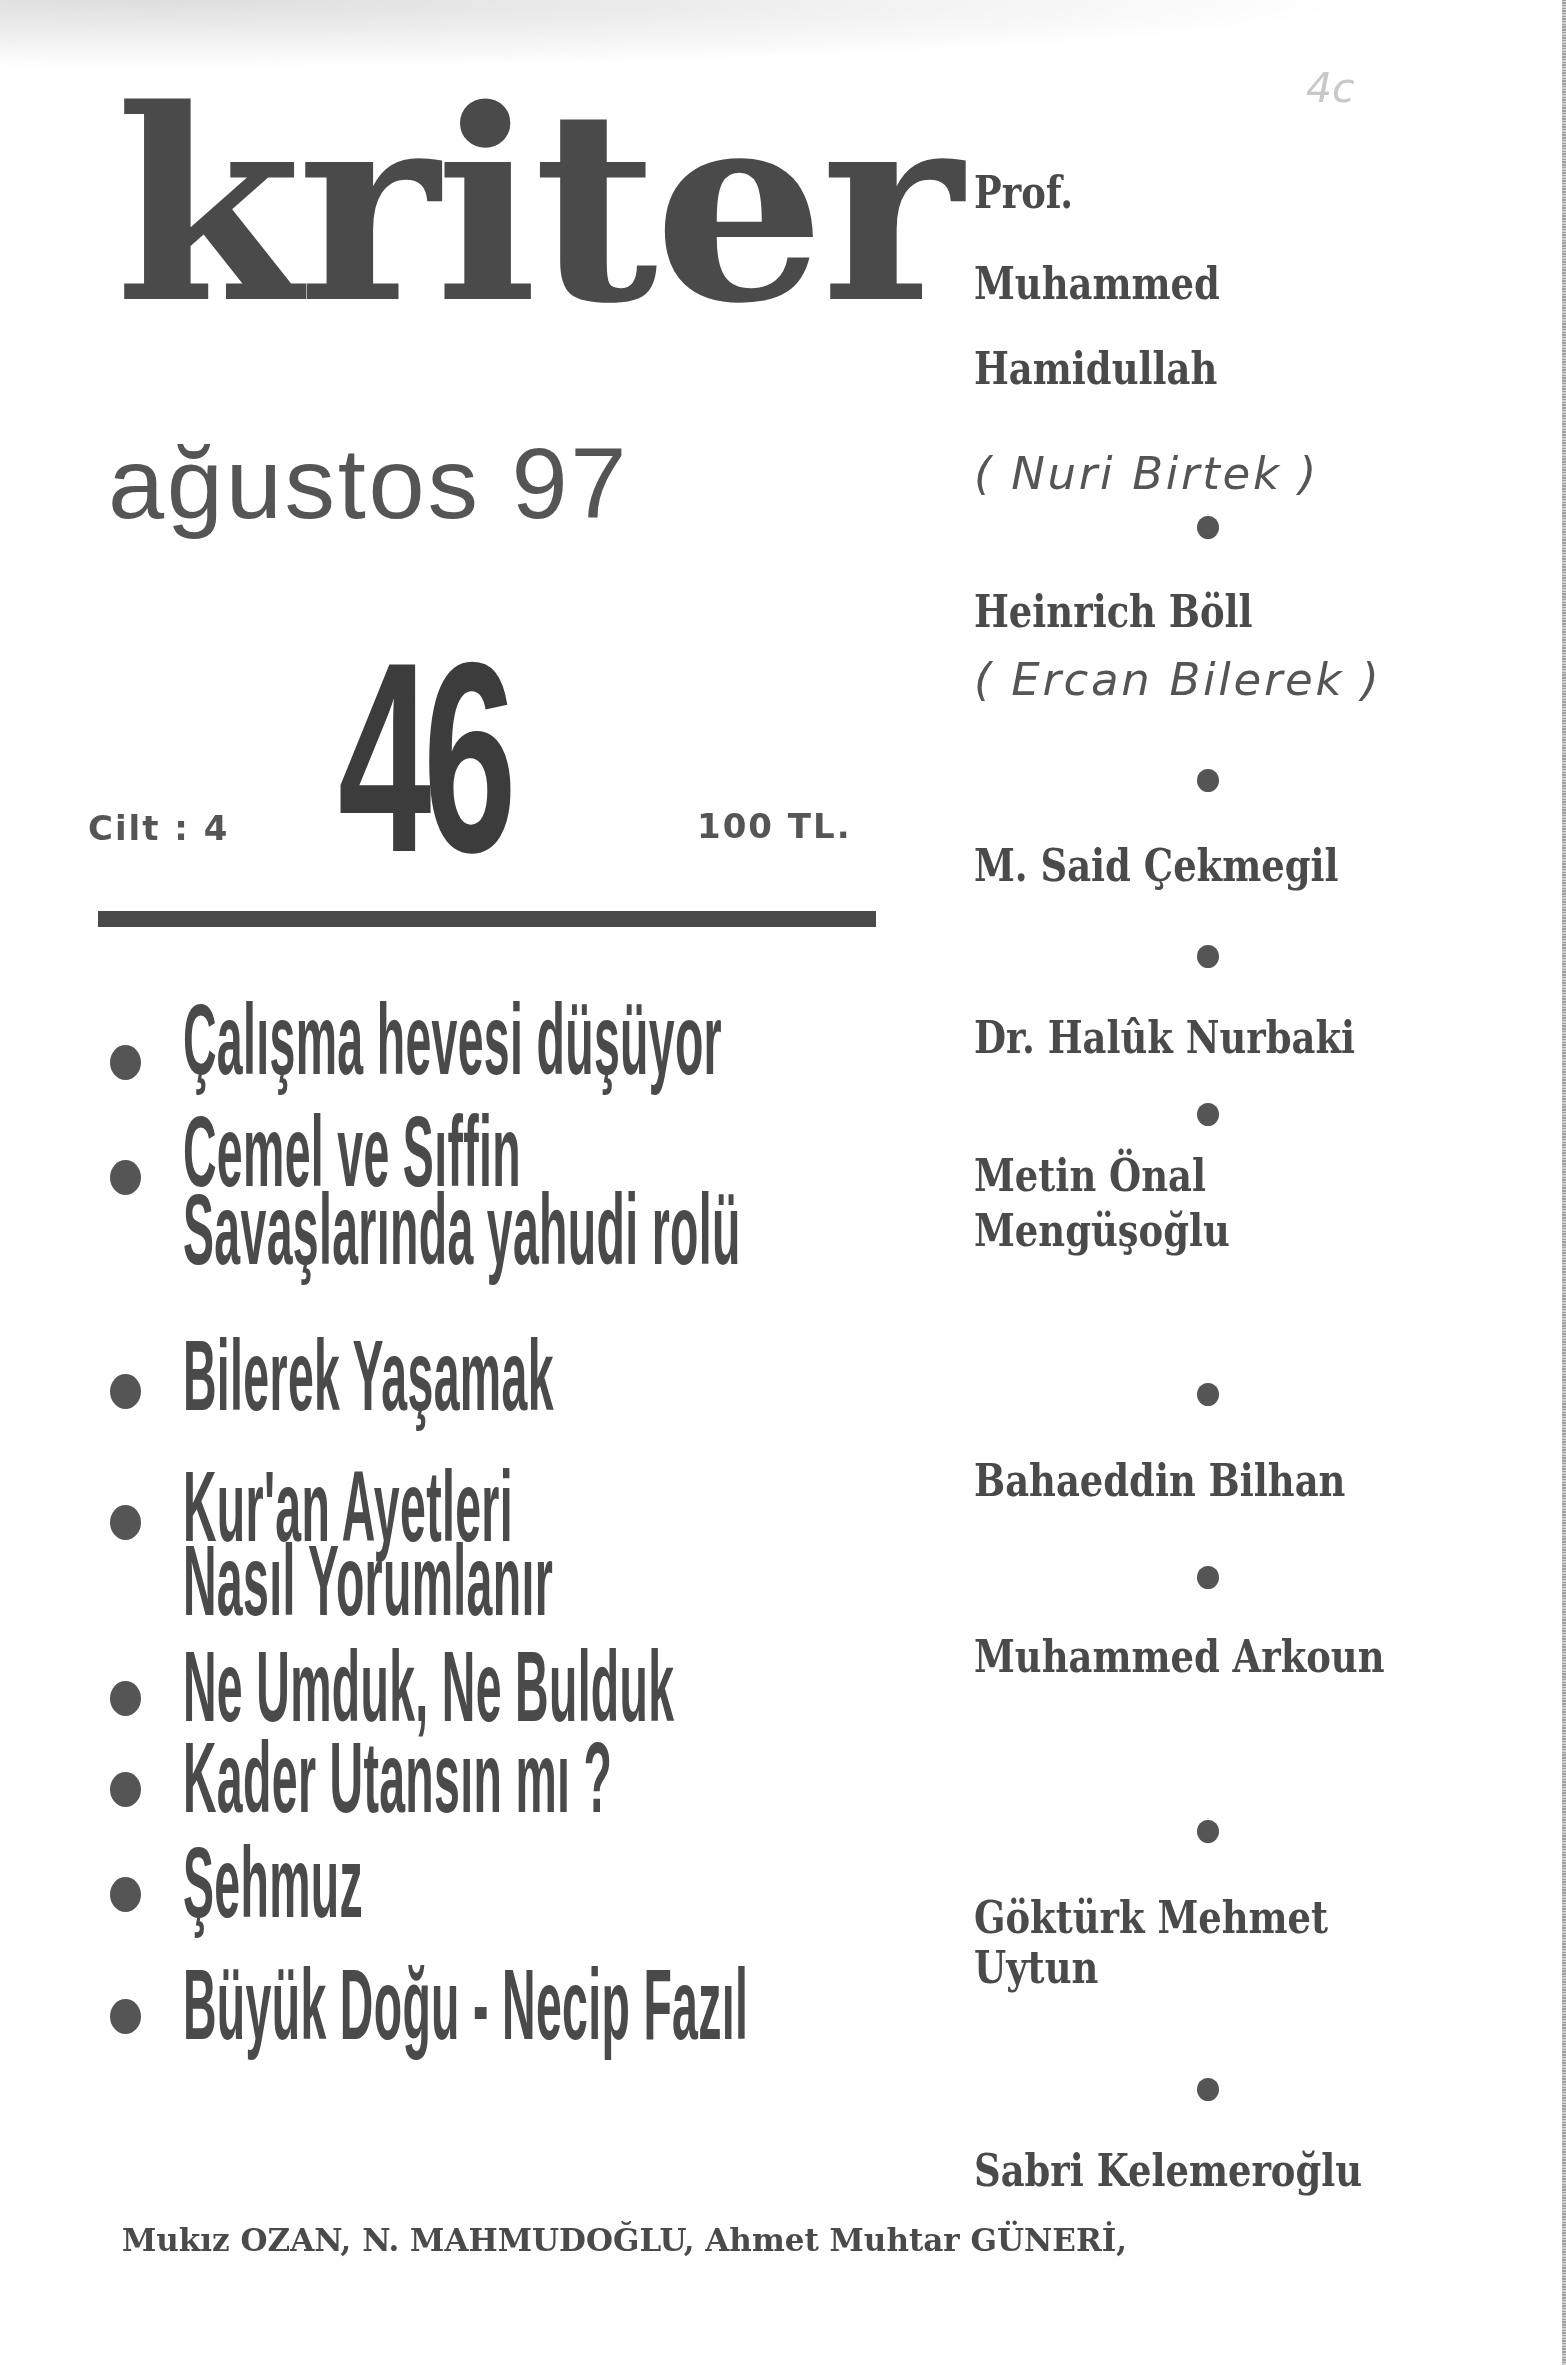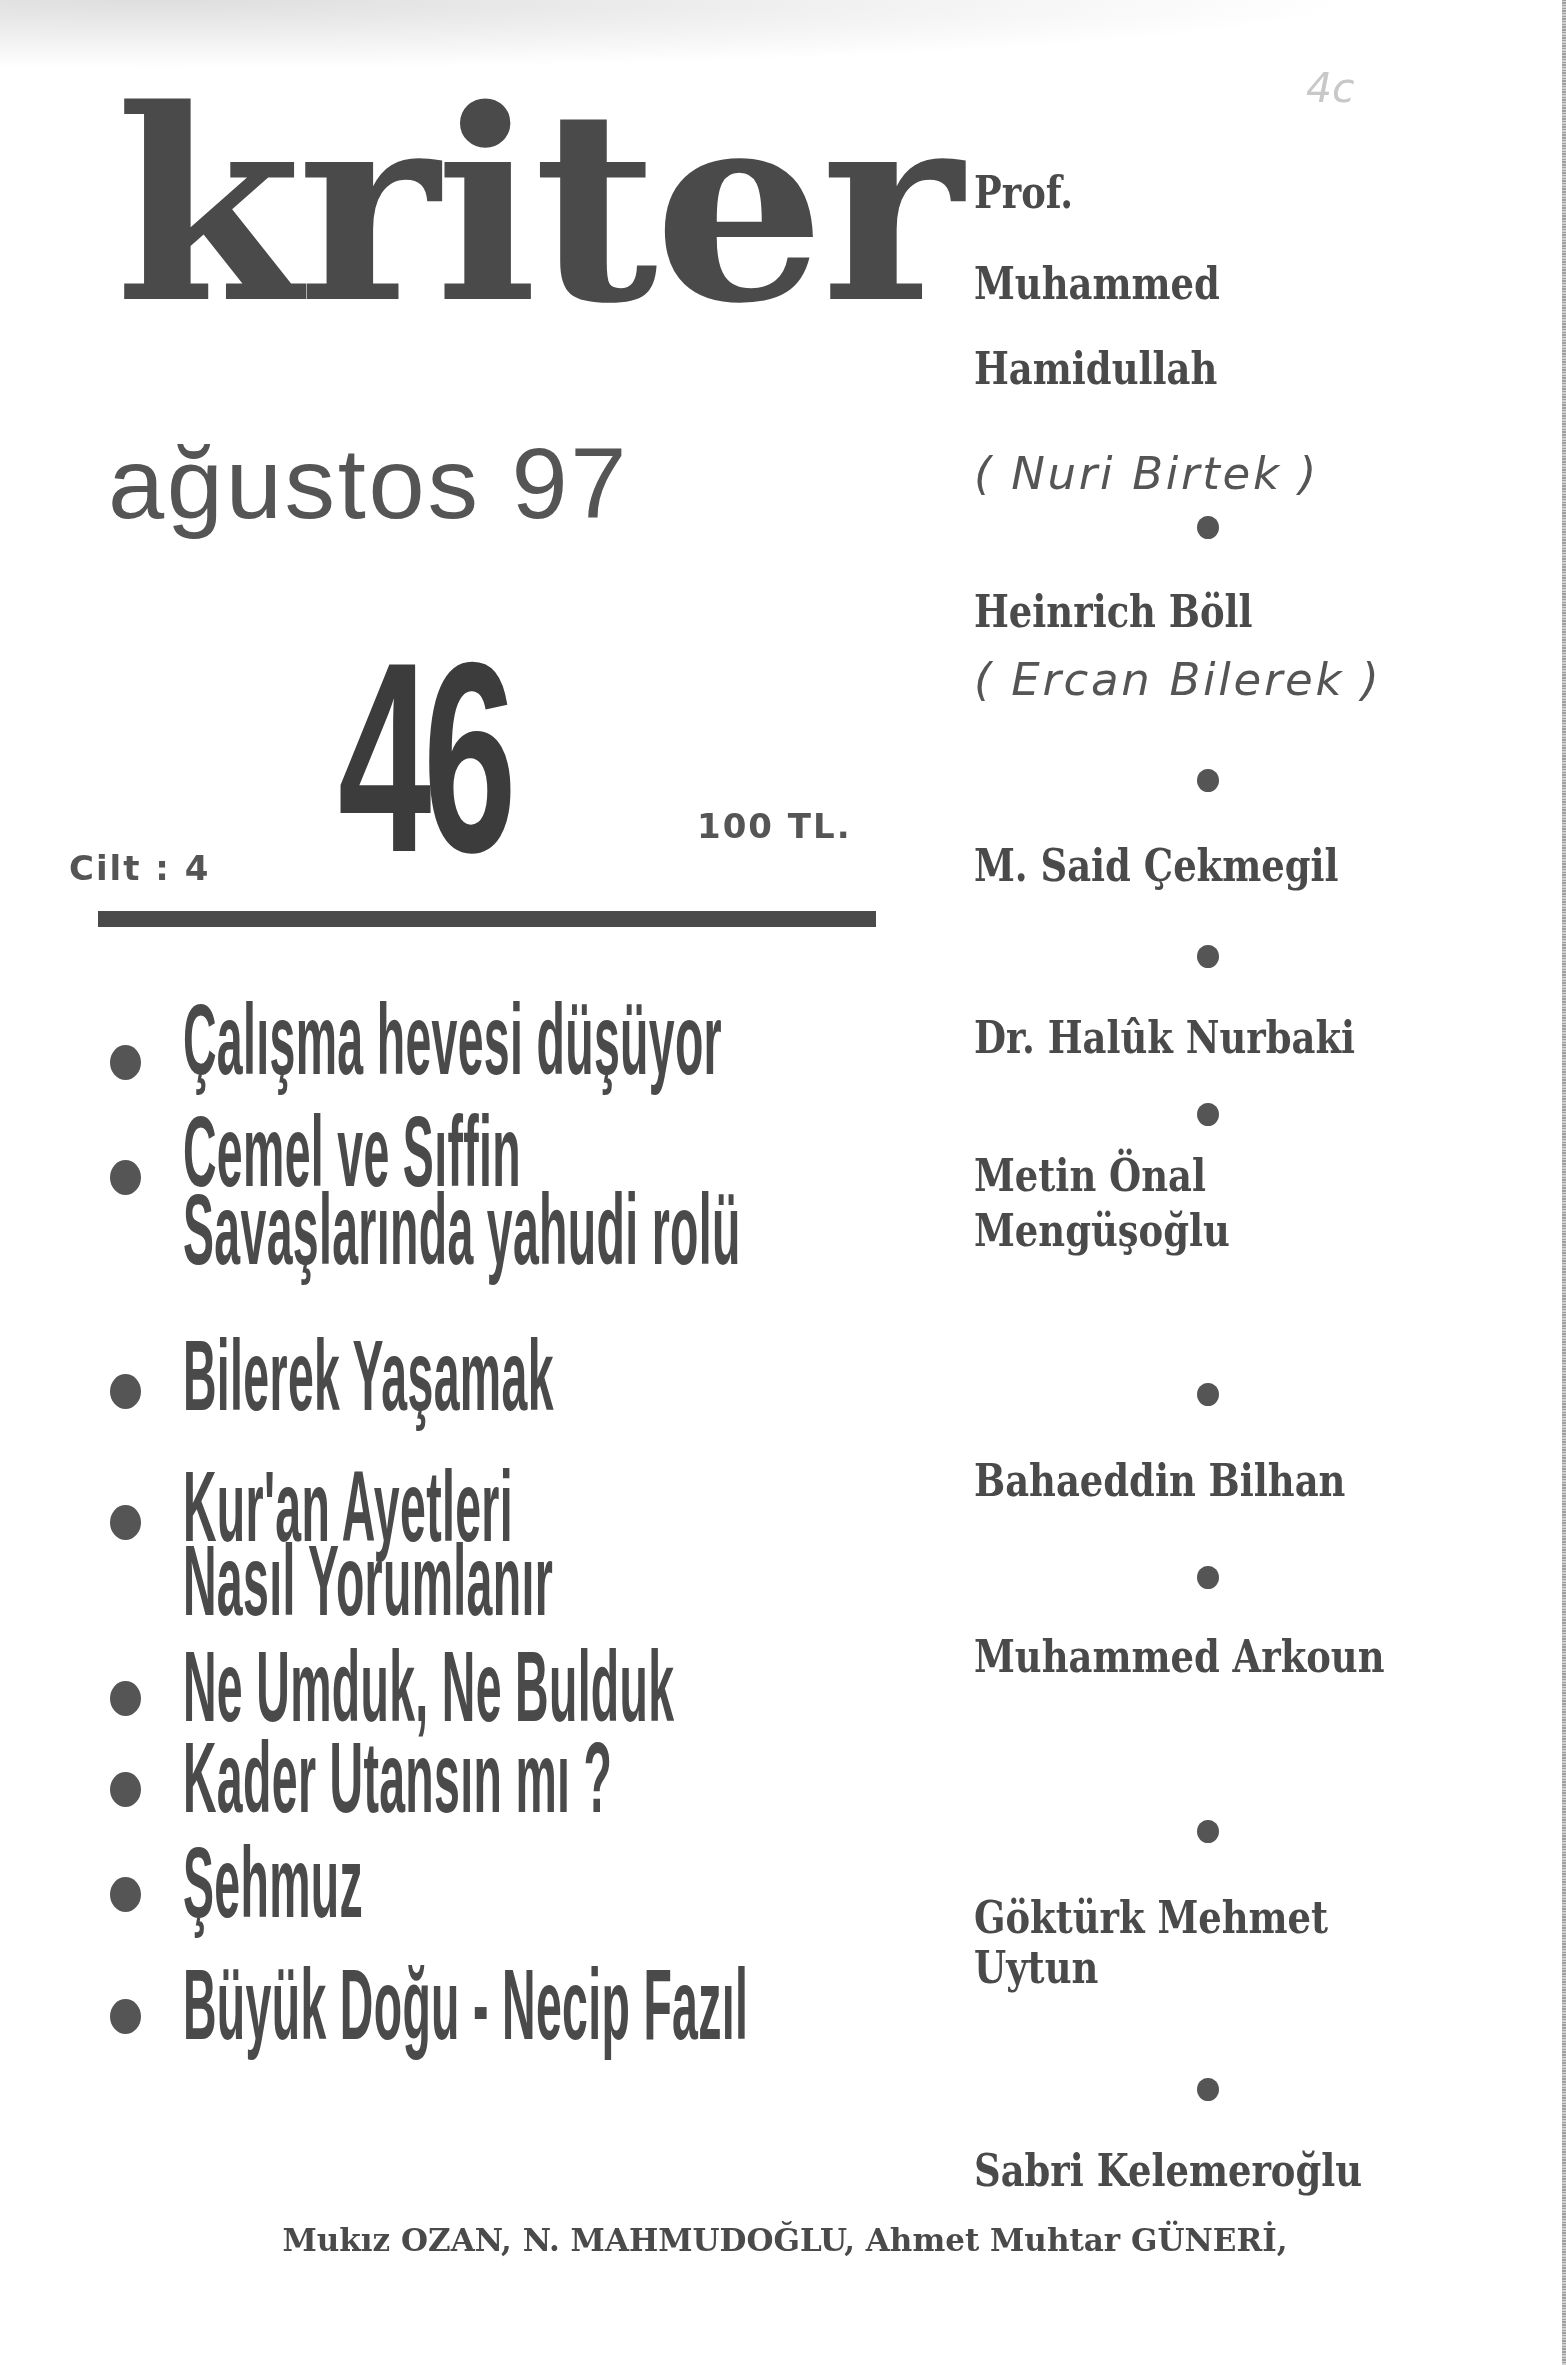--- a/index.html
+++ b/index.html
@@ -14,42 +14,42 @@
 
   
   .masthead { position:absolute; left:115px; top:74px; font-family:"DejaVu Serif", serif;
     font-weight:bold; font-size:264px; line-height:1; color:#4a4a4a; letter-spacing:-4px;
     transform:scaleX(1.02); transform-origin:left top; }
   .issue-date { position:absolute; left:108px; top:433px; font-family:"Liberation Sans", sans-serif;
     font-size:101px; line-height:1; color:#555; letter-spacing:2.7px; }
   .issue-number { position:absolute; left:338px; top:622px; font-family:"Liberation Sans", sans-serif;
     font-weight:bold; font-size:271px; line-height:1; color:#3c3c3c; letter-spacing:-13.5px;
     transform:scaleX(0.62); transform-origin:left top; }
-  .volume { position:absolute; left:69px; top:808px; font-family:"DejaVu Sans", sans-serif;
-    font-weight:bold; font-size:34px; color:#555; letter-spacing:2px;margin-top:40px; }
+  .volume { position:absolute; left:88px; top:808px; font-family:"DejaVu Sans", sans-serif;
+    font-weight:bold; font-size:34px; color:#555; letter-spacing:2px; }
   .price { position:absolute; left:697px; top:806px; font-family:"DejaVu Sans", sans-serif;
     font-weight:bold; font-size:34px; color:#555; letter-spacing:2px; }
   .rule { position:absolute; left:98px; top:911px; width:778px; height:16px; background:#4a4a4a; }
 
   
   .articles { position:absolute; left:98px; top:947px; width:798px; }
   .article { position:absolute; left:0; width:798px; }
   .bullet { position:absolute; left:12px; width:31px; height:35px; border-radius:50%; background:#555; }
   .article-title { position:absolute; left:85px; font-family:"Liberation Sans", sans-serif;
     font-weight:bold; font-size:101px; line-height:85px; color:#4a4a4a; white-space:nowrap;
     transform:scaleX(0.46); transform-origin:left top; letter-spacing:0.7px; }
   .author { position:absolute; left:0; font-family:"DejaVu Serif", serif; font-weight:bold;
     font-size:45px; line-height:54px; color:#4a4a4a; white-space:nowrap;
     transform:scaleX(0.82); transform-origin:left top; }
   .translator { position:absolute; left:0; font-family:"DejaVu Sans", sans-serif; font-style:italic;
     font-size:45px; line-height:54px; color:#555; white-space:nowrap; letter-spacing:2.7px; }
   .sep-dot { position:absolute; left:1197px; width:21.6px; height:23px; border-radius:50%; background:#555; }
 
   
-  .contributors { position:absolute; left:122px; top:2219px; width:1326px; text-align:center;
+  .contributors { position:absolute; left:122px; top:2219px; width:1326px; text-align:left;
     font-family:"DejaVu Serif", serif; font-weight:bold; font-size:31px; line-height:42px; color:#4a4a4a; }
   .contributors div { white-space:nowrap; }
 </style>
 </head>
 <body>
 
 <div class="page">
   <div class="scan-corner"></div>
   <div class="scan-edge-right"></div>
   <div class="pencil-mark">4c</div>

